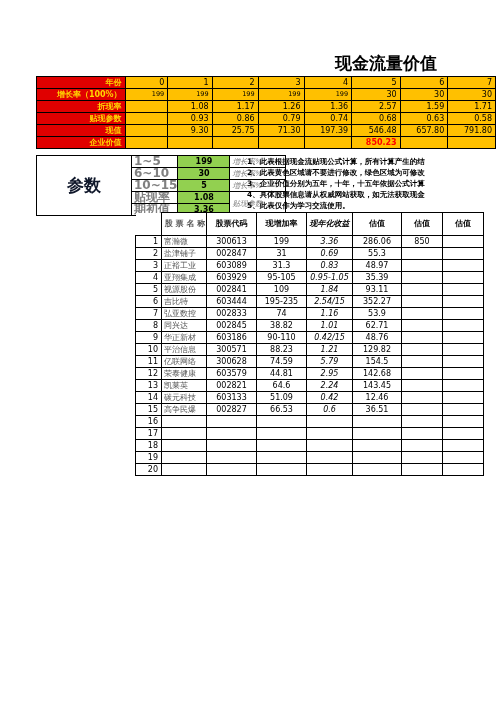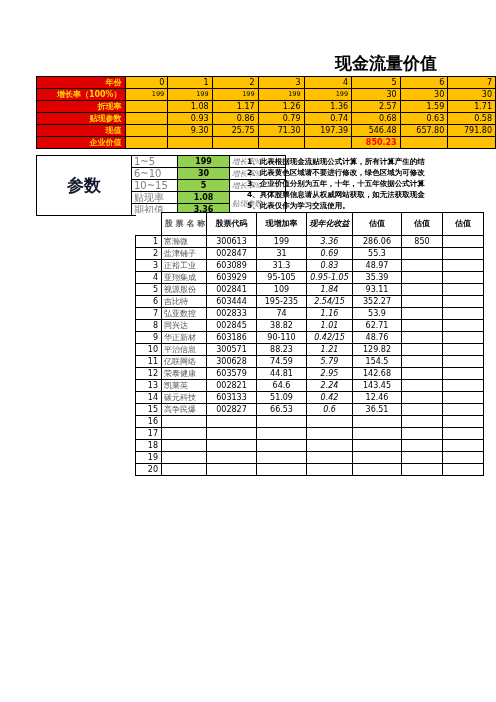--- a/index.html
+++ b/index.html
@@ -103,21 +103,22 @@
     text-align: center;
     vertical-align: middle;
     font-family: "DejaVu Serif", "Liberation Serif", serif;
   }
   .pm-key {
     width: 43px;
     background: #ffffff;
     color: #808080;
     text-align: left;
     padding-left: 2px;
-    font-size: 10px;
+    font-size: 12px;
+    font-weight: bold;
   }
   .pm-num {
     width: 51px;
     background: #92d050;
     color: #000000;
     text-align: center;
     font-weight: bold;
     font-size: 8px;
   }
   .pm-unit {

